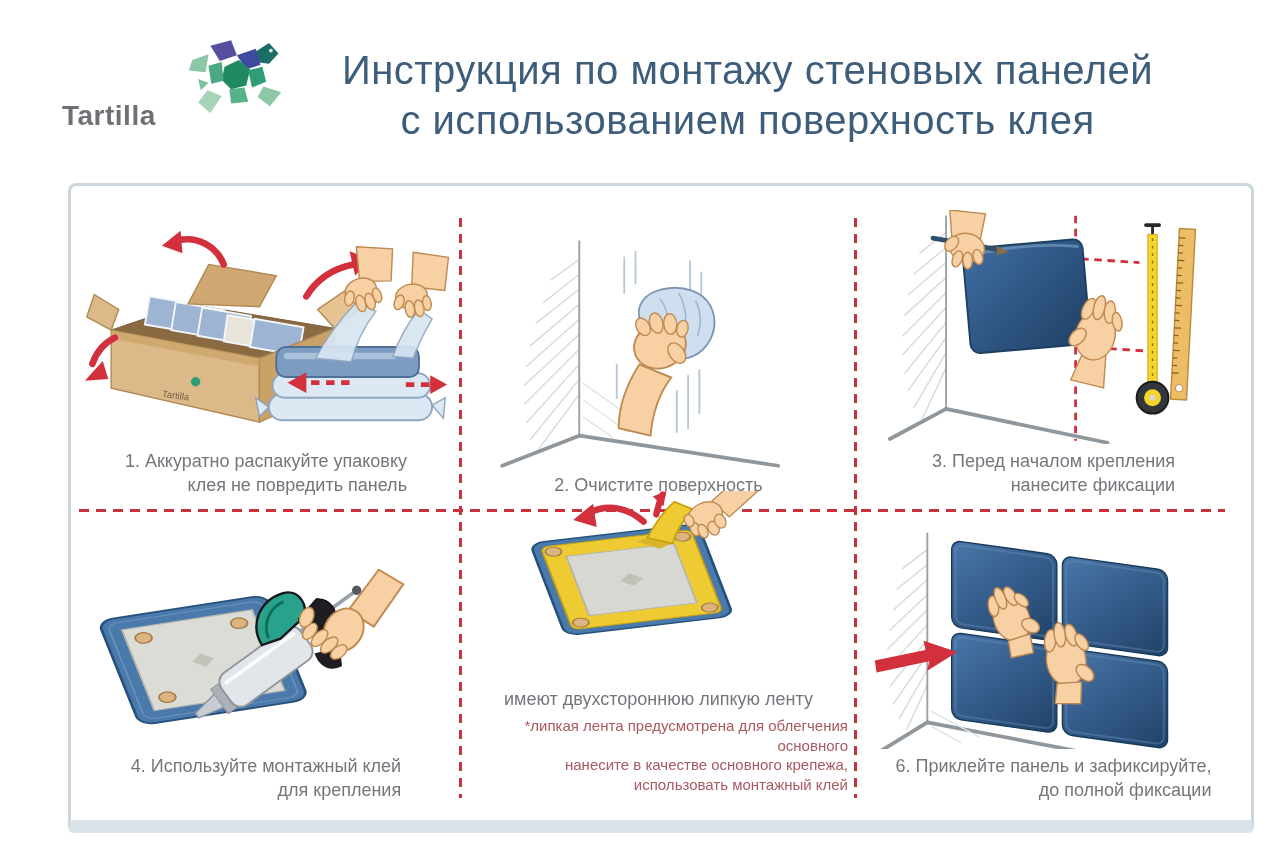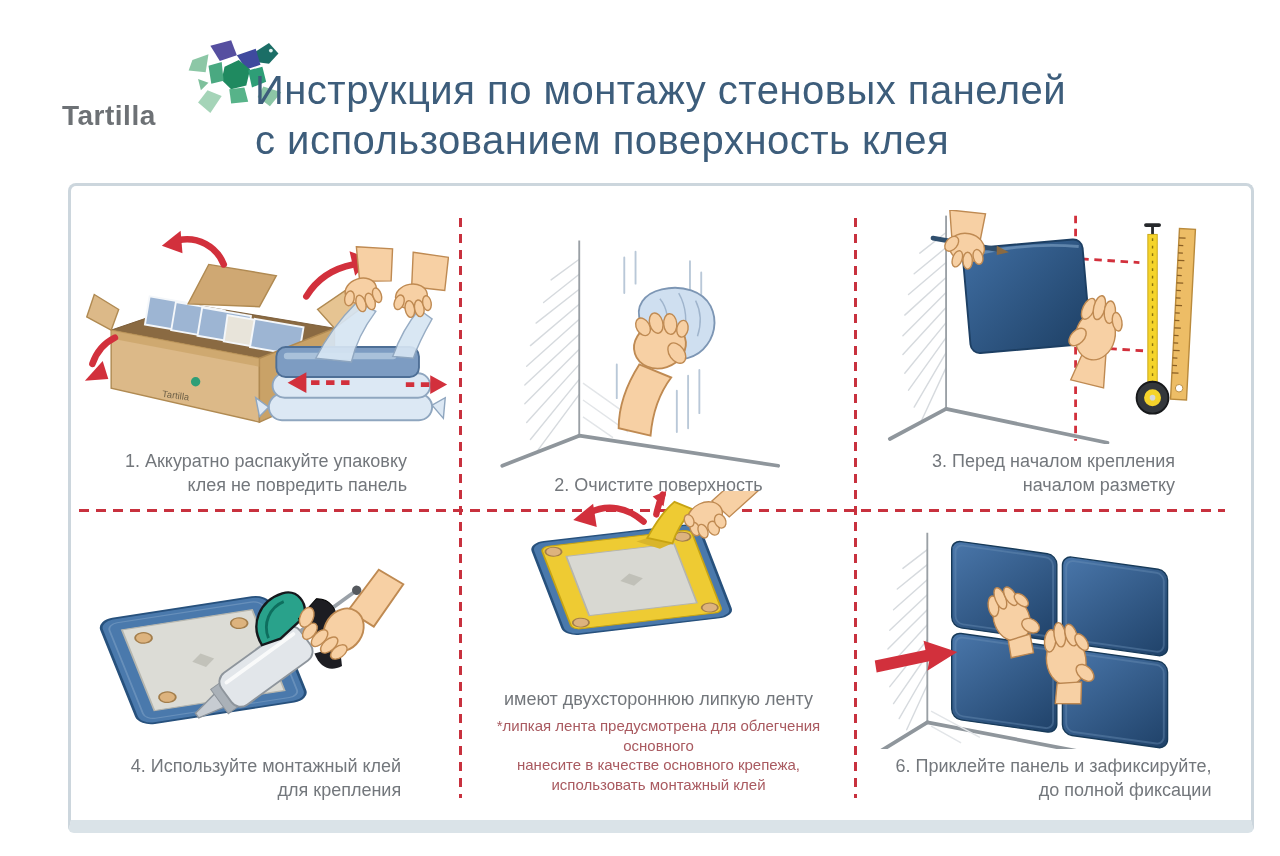--- a/index.html
+++ b/index.html
@@ -4,40 +4,40 @@
 <style>
   html,body{margin:0;padding:0;background:#ffffff;}
   body{width:1280px;height:856px;position:relative;overflow:hidden;
        font-family:"Liberation Sans",sans-serif;}
   .page{position:absolute;inset:0;}
 
   
   .brand-name{position:absolute;left:62px;top:100px;font-size:28px;font-weight:bold;
               color:#6d7175;letter-spacing:.5px;}
   .turtle{position:absolute;left:182px;top:34px;width:104px;height:88px;}
-  .title{position:absolute;left:255px;top:66px;width:985px;margin:0;
+  .title{position:absolute;left:255px;top:46px;width:985px;margin:0;text-align:center;
          font-size:40px;font-weight:normal;color:#3d5d7b;line-height:1.24;letter-spacing:.5px;}
 
   
   .board{position:absolute;left:68px;top:183px;width:1180px;height:634px;
          border:3px solid #ccd6dd;border-bottom:13px solid #dae3e8;
          border-radius:8px 8px 6px 6px;background:#fff;
          display:grid;grid-template-columns:390px 395px 395px;grid-template-rows:326px 305px;}
   .vline{position:absolute;width:3px;top:32px;bottom:22px;
          background-image:repeating-linear-gradient(to bottom,#c8313e 0 9px,transparent 9px 16px);}
   .vline.v1{left:388px;} .vline.v2{left:783px;}
   .hline{position:absolute;left:8px;right:26px;top:323px;height:3px;
          background-image:repeating-linear-gradient(to right,#c8313e 0 10px,transparent 10px 17px);}
 
   .cell{display:flex;flex-direction:column;align-items:center;justify-content:flex-end;
         box-sizing:border-box;padding:6px 8px 14px;position:relative;}
   .cell .illo{width:366px;height:auto;flex:0 0 auto;}
   .cell.c5 .illo{width:352px;}
   .caption{margin:6px 0 0;text-align:right;font-size:18px;line-height:1.33;color:#73777c;}
-  .footnote{margin:4px 0 0;text-align:center;font-size:15px;line-height:1.3;color:#a95a60;}
+  .footnote{margin:4px 0 0;text-align:right;font-size:15px;line-height:1.3;color:#a95a60;}
   .rule{width:358px;height:2px;background:#d0d6da;margin-top:9px;}
 </style>
 </head>
 <body>
 
 <div class="page">
 
   <div class="brand-name">Tartilla</div>
 
   <svg class="turtle" viewBox="0 0 110 92">
@@ -216,21 +216,21 @@
         <g transform="rotate(3 332 110)">
           <rect x="324" y="20" width="17" height="182" fill="#edbd66" stroke="#b98a3c" stroke-width="1.5"></rect>
           <path d="M324,30 h7 M324,38 h5 M324,46 h5 M324,54 h7 M324,62 h5 M324,70 h5 M324,78 h7
                    M324,86 h5 M324,94 h5 M324,102 h7 M324,110 h5 M324,118 h5 M324,126 h7 M324,134 h5
                    M324,142 h5 M324,150 h7 M324,158 h5 M324,166 h5 M324,174 h7" stroke="#8a5f24" stroke-width="1.3" fill="none"></path>
           <circle cx="332.5" cy="190" r="4" fill="#ffffff" stroke="#b98a3c"></circle>
         </g>
       </svg>
       <p class="caption">
         <span>3. Перед началом крепления</span><br>
-        <span>началом разметку</span>
+        <span>нанесите фиксации</span>
       </p>
     </section>
 
     <section class="cell">
       <svg class="illo" viewBox="0 0 390 235">
         <g transform="translate(16,98) scale(1,0.62) rotate(-14)">
           <rect x="0" y="0" width="185" height="185" rx="16" fill="#4a79ac" stroke="#27517d" stroke-width="3"></rect>
           <rect x="8" y="8" width="169" height="169" rx="11" fill="none" stroke="#7fa3c6" stroke-width="2" opacity=".55"></rect>
           <rect x="21" y="21" width="143" height="143" fill="#dcdcd6" stroke="#b6b6ae" stroke-width="2"></rect>
           <circle cx="40" cy="40" r="9" fill="#ddb37e" stroke="#a37e4c" stroke-width="2"></circle>

